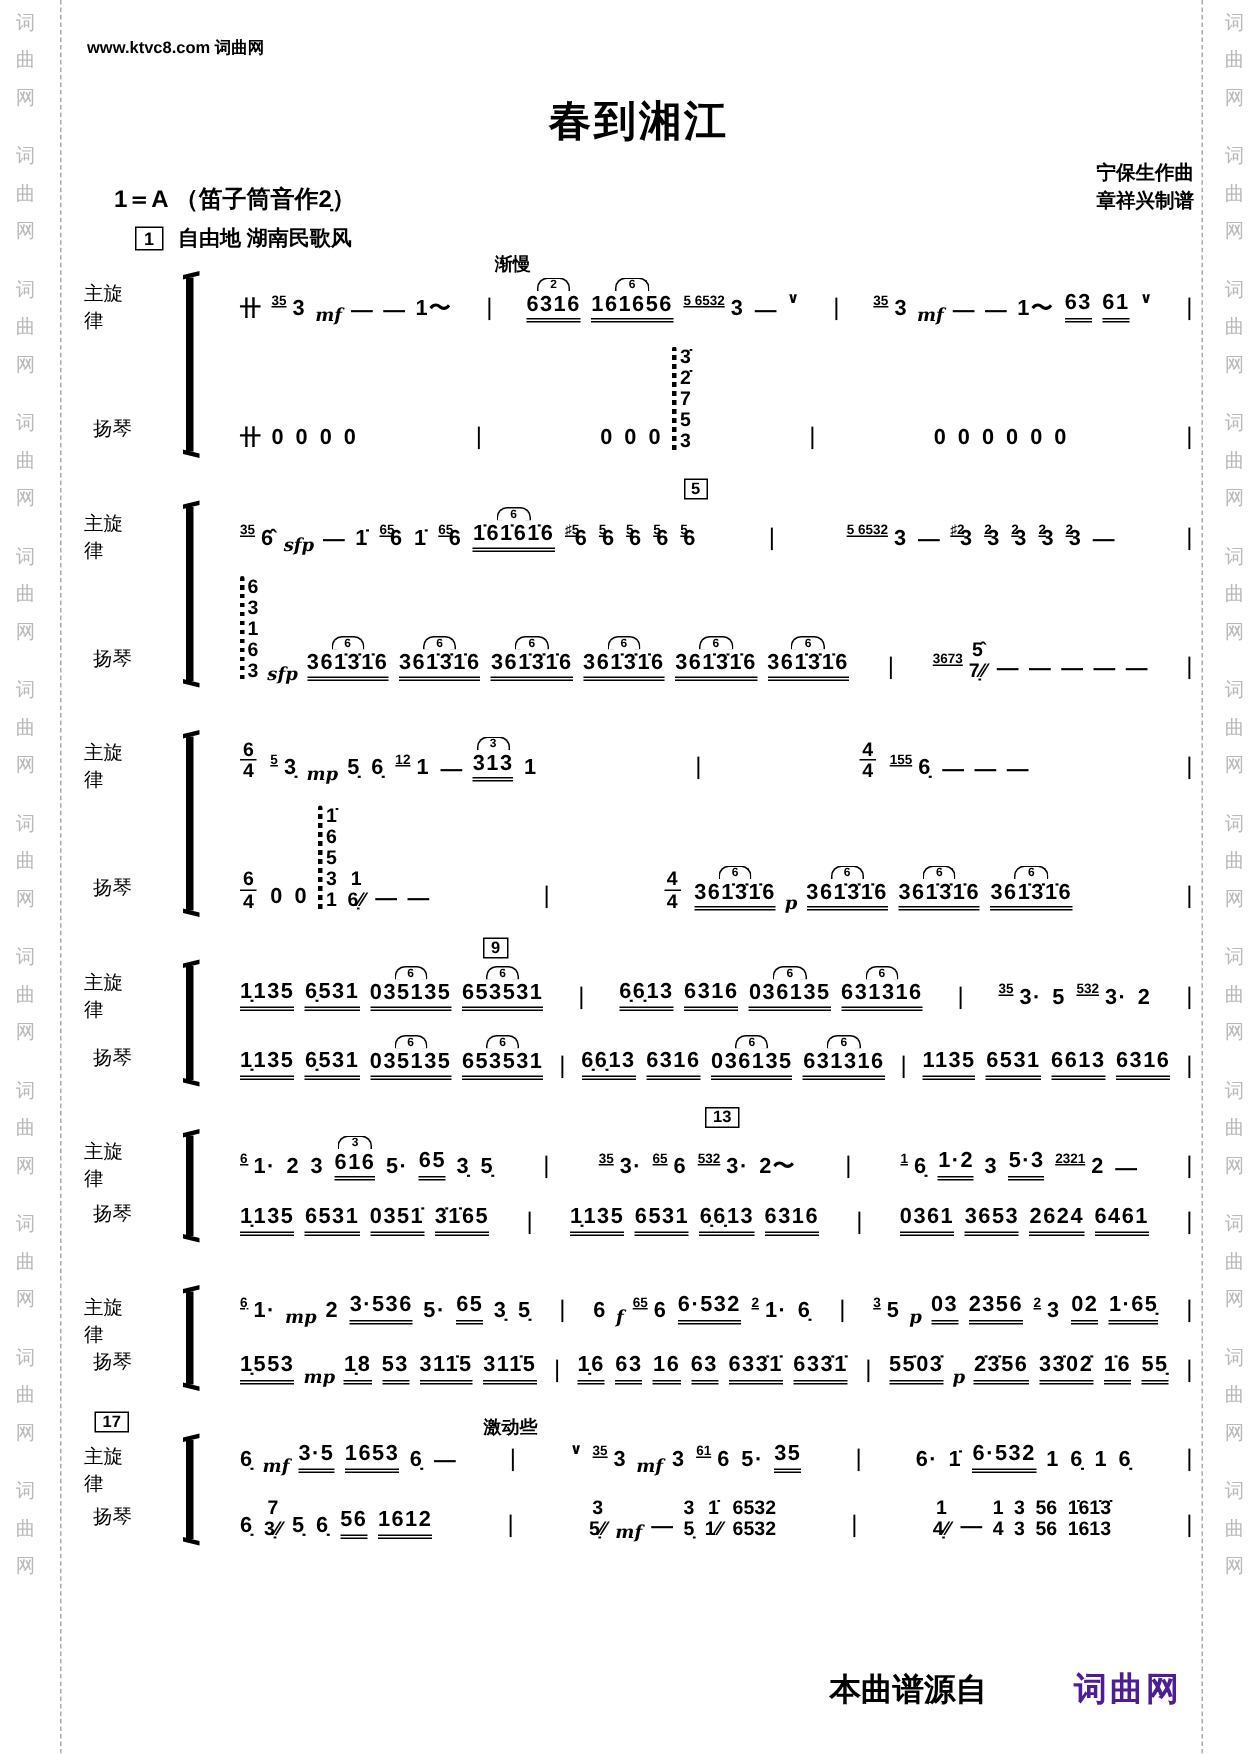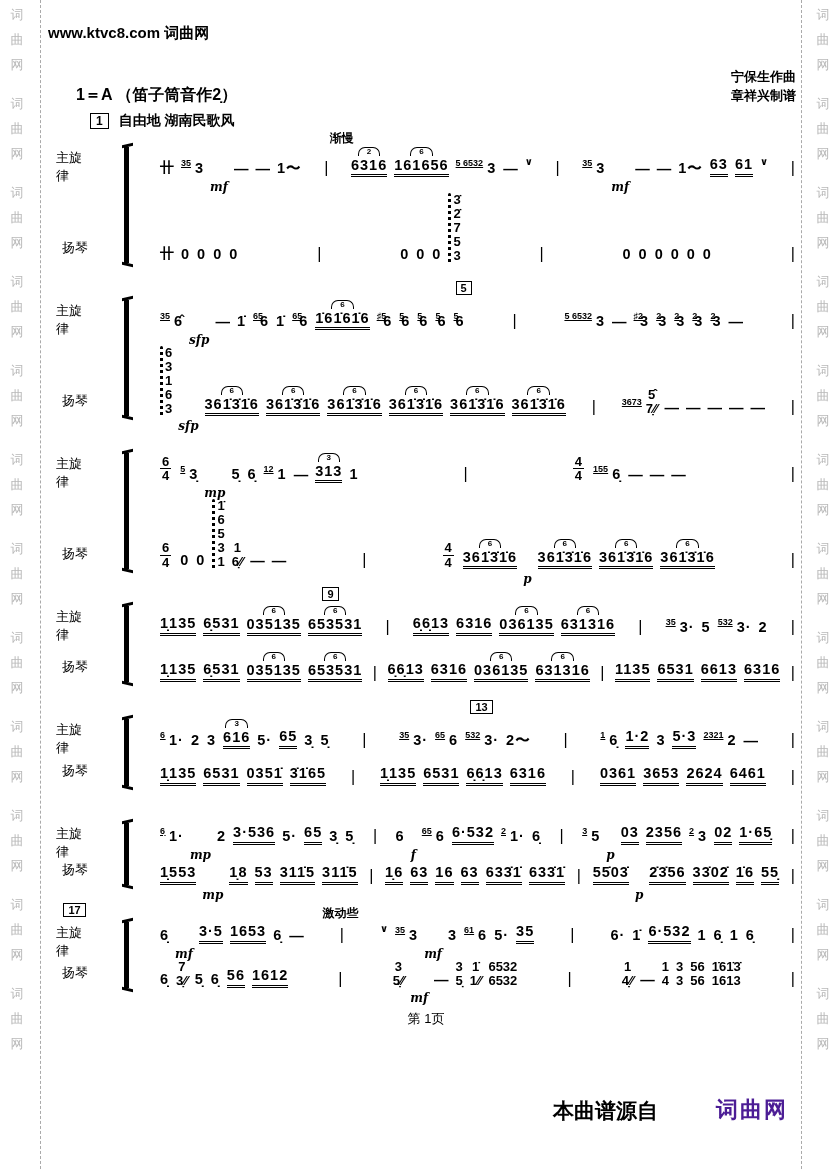--- a/index.html
+++ b/index.html
@@ -9,21 +9,21 @@
   .side-col{position:absolute;top:0;bottom:0;width:34px;display:flex;flex-direction:column;
             align-items:center;padding-top:8px;color:#b9b9b9;font-size:13px;line-height:1;}
   .side-col.left{left:0;}
   .side-col.right{right:0;}
   .side-col span{margin-bottom:12px;}
   .side-col span.gap{margin-bottom:26px;}
   .side-rule{position:absolute;top:0;bottom:0;border-left:1px dashed #aaa;width:0;}
   .side-rule.left{left:40px;}
   .side-rule.right{right:38px;}
   
-  .top-watermark{position:absolute;left:48px;top:24px;font-size:15px;font-weight:700;}
+  .top-watermark{position:absolute;left:58px;top:24px;font-size:11px;font-weight:700;}
   
   .sheet{position:absolute;left:56px;right:44px;top:62px;}
   .title{text-align:center;font-size:28px;font-weight:700;letter-spacing:2px;}
   .subtitle{text-align:center;font-size:14px;margin-top:2px;}
   .head-row{display:flex;justify-content:space-between;align-items:flex-end;margin-top:6px;}
   .keyline{font-size:16px;font-weight:700;margin-left:20px;}
   .credits{text-align:right;font-size:13px;line-height:1.45;font-weight:700;}
   .temporow{display:flex;align-items:center;gap:10px;margin:6px 0 2px 34px;font-weight:700;font-size:14px;}
   .boxn{border:1.5px solid #000;padding:0 5px;font-size:12px;font-weight:700;background:#fff;}
   
@@ -40,38 +40,38 @@
   .brace:after{bottom:-3px;transform:skewY(14deg);}
   .lines{display:flex;flex-direction:column;justify-content:space-between;gap:16px;padding-left:8px;min-width:0;}
   .line{display:flex;align-items:flex-end;justify-content:space-between;flex-wrap:nowrap;min-width:0;}
   .measure{display:inline-flex;align-items:flex-end;gap:7px;white-space:nowrap;}
   .bar{font-weight:400;padding:0 1px;font-size:16px;}
   .note{font-weight:700;font-size:14.5px;letter-spacing:1px;line-height:1.15;}
   .note.beam{border-bottom:3px double #000;padding-bottom:1px;}
   .dash{font-weight:700;font-size:14.5px;}
   .grace{font-size:9px;font-weight:700;text-decoration:underline;position:relative;top:-7px;margin-right:-3px;}
   .dyn{font-family:"DejaVu Serif","Liberation Serif",serif;font-style:italic;font-weight:700;
-       font-size:12px;position:relative;top:21px;margin:4px -1px;}
+       font-size:12px;position:relative;top:6px;margin:4px -1px;}
   .breath{font-size:10px;font-weight:700;position:relative;top:-10px;}
   .tuplet{display:inline-flex;flex-direction:column;align-items:center;}
   .tnum{font-size:8px;line-height:8px;font-weight:700;border:1px solid #000;border-bottom:none;
         border-radius:7px 7px 0 0;padding:0 8px;margin-bottom:1px;}
   .tnotes{font-weight:700;font-size:14.5px;letter-spacing:1px;border-bottom:3px double #000;padding-bottom:1px;}
   .stack{display:inline-flex;align-items:flex-end;}
   .arpline{width:3px;align-self:stretch;margin-right:2px;border-radius:2px;
            background:repeating-linear-gradient(180deg,#000 0 3px,transparent 3px 6px);}
   .stackcol{display:inline-flex;flex-direction:column;line-height:1.08;font-weight:700;
             font-size:13px;text-align:center;}
   .ts{display:inline-flex;flex-direction:column;align-items:center;font-weight:700;line-height:1.05;
       font-size:13px;margin-right:2px;}
   .ts .tstop{border-bottom:1.5px solid #000;padding:0 2px;}
   .sanban{font-weight:700;font-size:14px;}
   
   .pagefoot{text-align:center;font-size:13px;margin-top:14px;}
-  .source-line{position:absolute;bottom:44px;right:52px;display:flex;align-items:flex-end;gap:58px;}
+  .source-line{position:absolute;bottom:28px;right:52px;display:flex;align-items:center;gap:58px;}
   .source-label{font-size:21px;font-weight:700;}
   .source-logo{font-size:22px;font-weight:700;letter-spacing:2px;}
 </style>
 </head>
 <body>
 
 <div class="side-col left">
     <span>词</span>
     <span>曲</span>
     <span class="gap">网</span>
@@ -146,20 +146,21 @@
     <span class="gap">网</span>
     <span>词</span>
     <span>曲</span>
     <span class="gap">网</span>
   </div>
 <div class="side-rule right"></div>
 
 <div class="top-watermark">www.ktvc8.com 词曲网</div>
 
 <div class="sheet">
+  <div class="title">春到湘江</div>
   <div class="head-row">
     <div class="keyline">1＝A （笛子筒音作2̣）</div>
     <div class="credits">
       <div>宁保生作曲</div>
       <div>章祥兴制谱</div>
     </div>
   </div>
   <div class="temporow">
     <span class="boxn">1</span>
     <span>自由地  湖南民歌风</span>
@@ -791,19 +792,18 @@
                   <span>1613</span>
                 </span>
               </span>
             </span>
             <span class="bar">|</span>
           </div>
         </div>
       </div>
     </div>
 
-  <div class="pagefoot">第 1页</div>
 </div>
 
 <div class="source-line">
   <span class="source-label">本曲谱源自</span>
   <span class="source-logo" style="color: #4c1d95;">词曲网</span>
 </div>
 
 </body></html>

